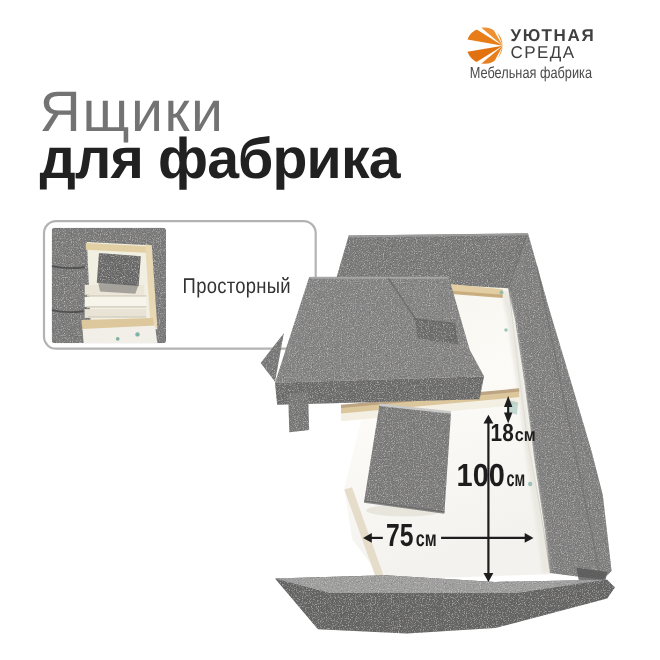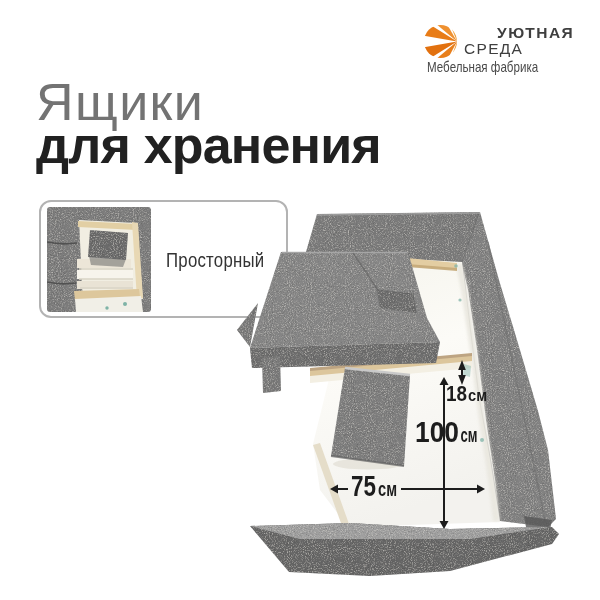--- a/index.html
+++ b/index.html
@@ -215,21 +215,21 @@
   </g>
 
   <g fill="#1d1d1d" font-weight="bold">
     <text x="351" y="496" font-size="29" textLength="25" lengthAdjust="spacingAndGlyphs">75</text>
     <text x="378" y="496" font-size="20" textLength="19" lengthAdjust="spacingAndGlyphs">см</text>
   </g>
 </svg>
 
 <div class="abs" style="left:36px;top:76px;font-size:52px;line-height:52px;font-weight:normal;color:#737373;letter-spacing:1.4px;">Ящики</div>
 
-<div class="abs" style="left:36px;top:119px;font-size:52px;line-height:52px;font-weight:bold;color:#212121;letter-spacing:-0.8px;">для хранения</div>
+<div class="abs" style="left:36px;top:119px;font-size:52px;line-height:52px;font-weight:bold;color:#212121;letter-spacing:-0.8px;">для фабрика</div>
 
 <div class="abs" style="left:420px;top:20px;width:160px;height:60px;">
 
   <svg class="abs" style="left:4px;top:5px;" width="38" height="34" viewBox="0 0 38 34">
     <defs>
       <linearGradient id="lg" x1="0.1" y1="0.9" x2="0.9" y2="0.1">
         <stop offset="0" stop-color="#df650c"></stop>
         <stop offset="0.5" stop-color="#ec8420"></stop>
         <stop offset="1" stop-color="#f7bd62"></stop>
       </linearGradient>
@@ -241,18 +241,18 @@
       <polygon points="33.0,16.5 33.0,-31.5 15.0,-28.0" fill="#f09d38"></polygon>
       <polygon points="33.0,16.5 9.0,-25.1 -3.8,-14.4" fill="#ef9130"></polygon>
       <polygon points="33.0,16.5 -7.7,-8.9 -14.3,8.2" fill="#e87c17"></polygon>
       <polygon points="33.0,16.5 -14.3,24.8 -7.7,41.9" fill="#e2710f"></polygon>
       <polygon points="33.0,16.5 -3.8,47.4 10.5,58.9" fill="#e87f1c"></polygon>
       <polygon points="33.0,16.5 16.6,61.6 33.0,64.5" fill="#f09a36"></polygon>
       <polygon points="33.0,16.5 39.7,64.0 53.3,60.0" fill="#f4b455"></polygon>
     </g>
   </svg>
 
-  <div class="abs" style="left:44px;top:4px;font-size:15.5px;font-weight:bold;color:#3f3f3f;letter-spacing:1.5px;margin-left:33px;">УЮТНАЯ</div>
+  <div class="abs" style="left:44px;top:4px;font-size:15.5px;font-weight:bold;color:#3f3f3f;letter-spacing:1.5px;">УЮТНАЯ</div>
 
   <div class="abs" style="left:44px;top:20px;font-size:15.5px;font-weight:normal;color:#3f3f3f;letter-spacing:1.3px;">СРЕДА</div>
 
   <div class="abs" style="left:7px;top:39px;font-size:14.5px;color:#4a4a4a;letter-spacing:0px;transform:scaleX(0.8);transform-origin:0 0;white-space:nowrap;">Мебельная фабрика</div>
 </div>
 
 </body></html>

